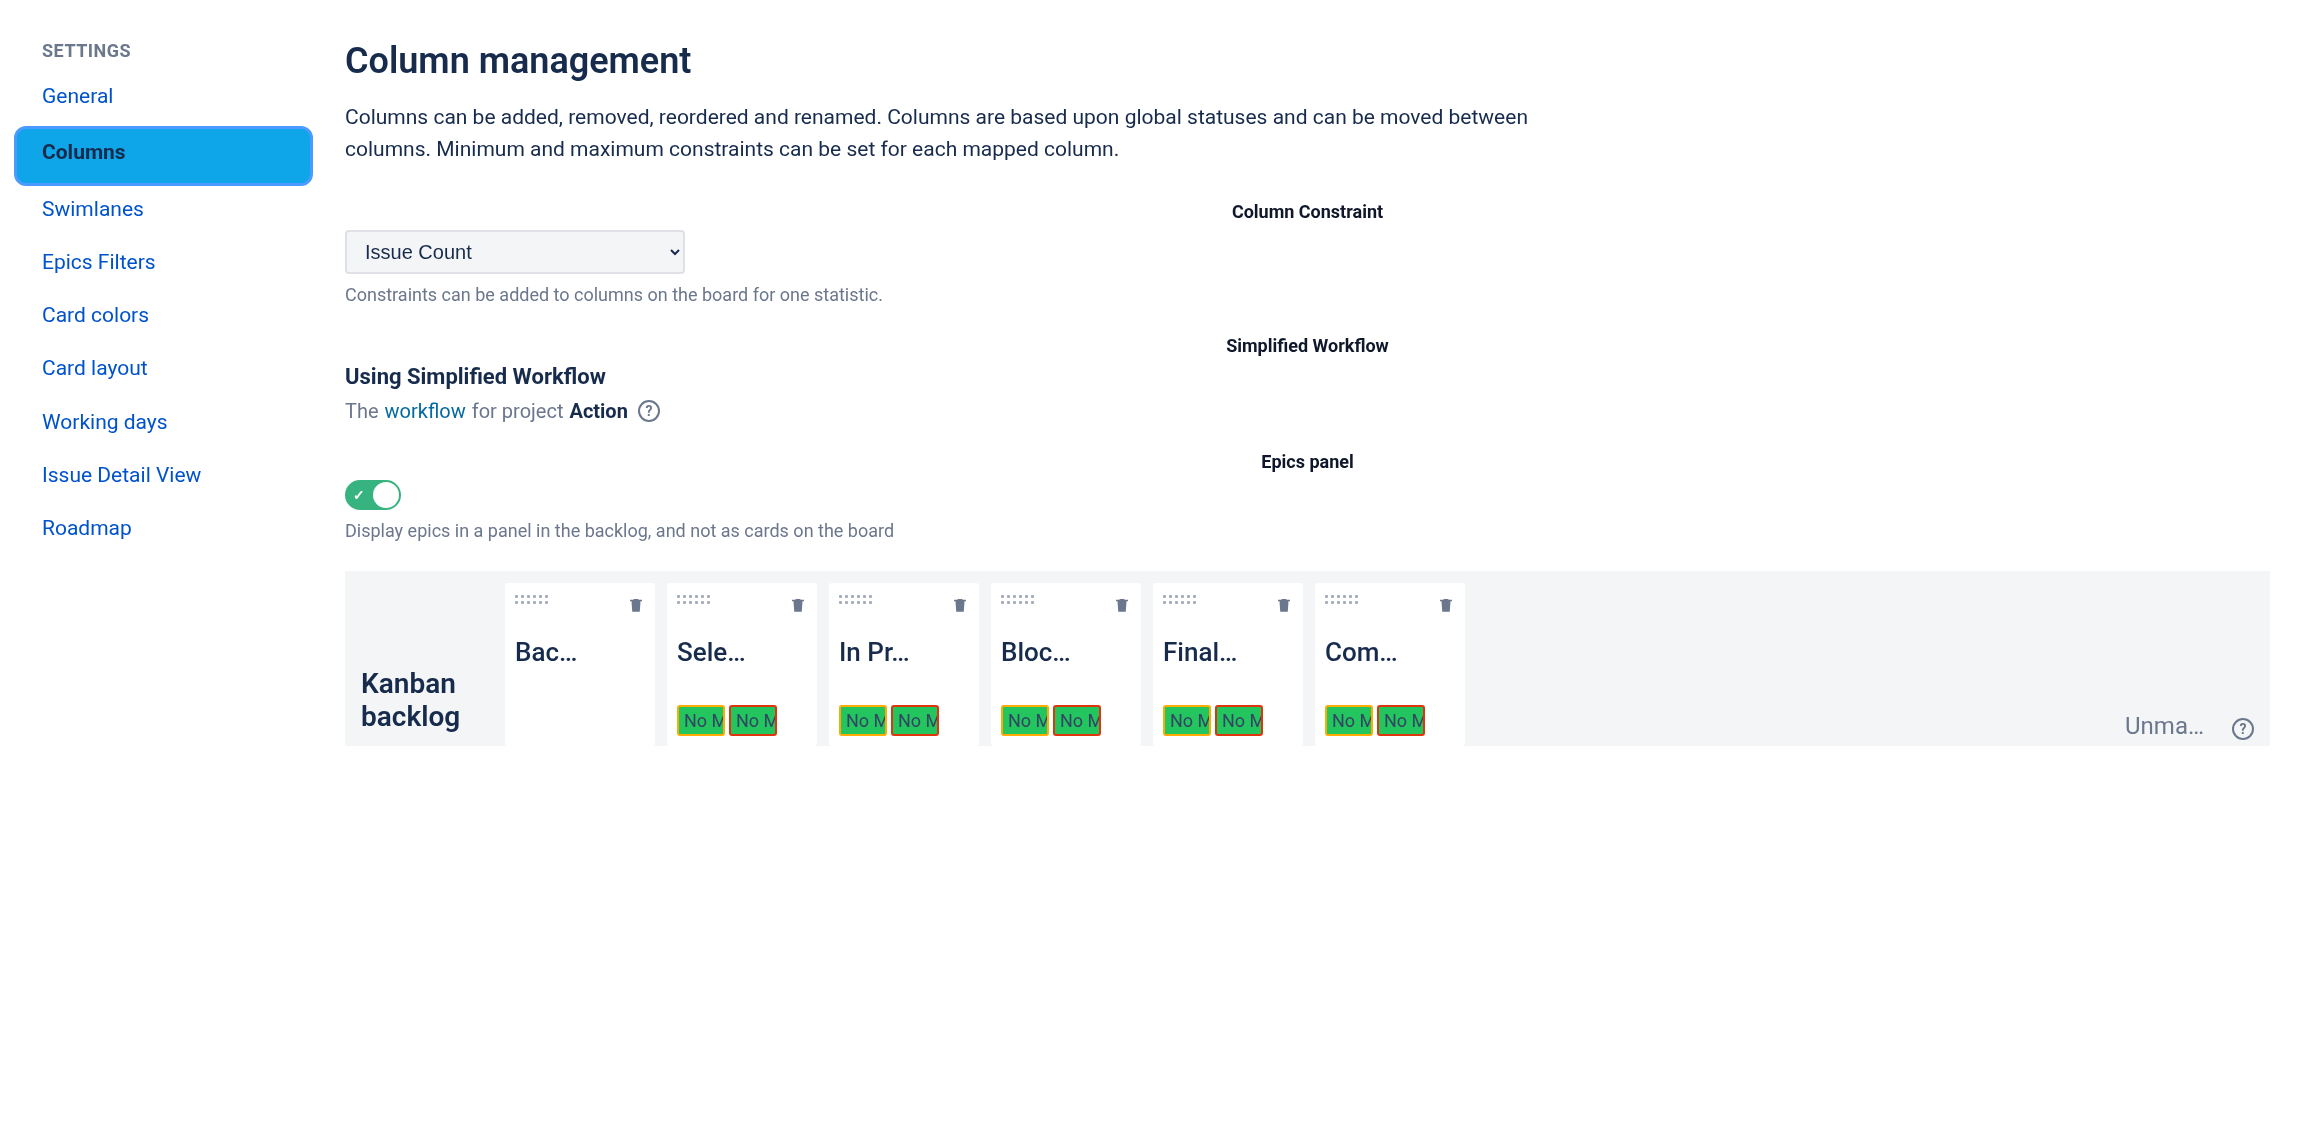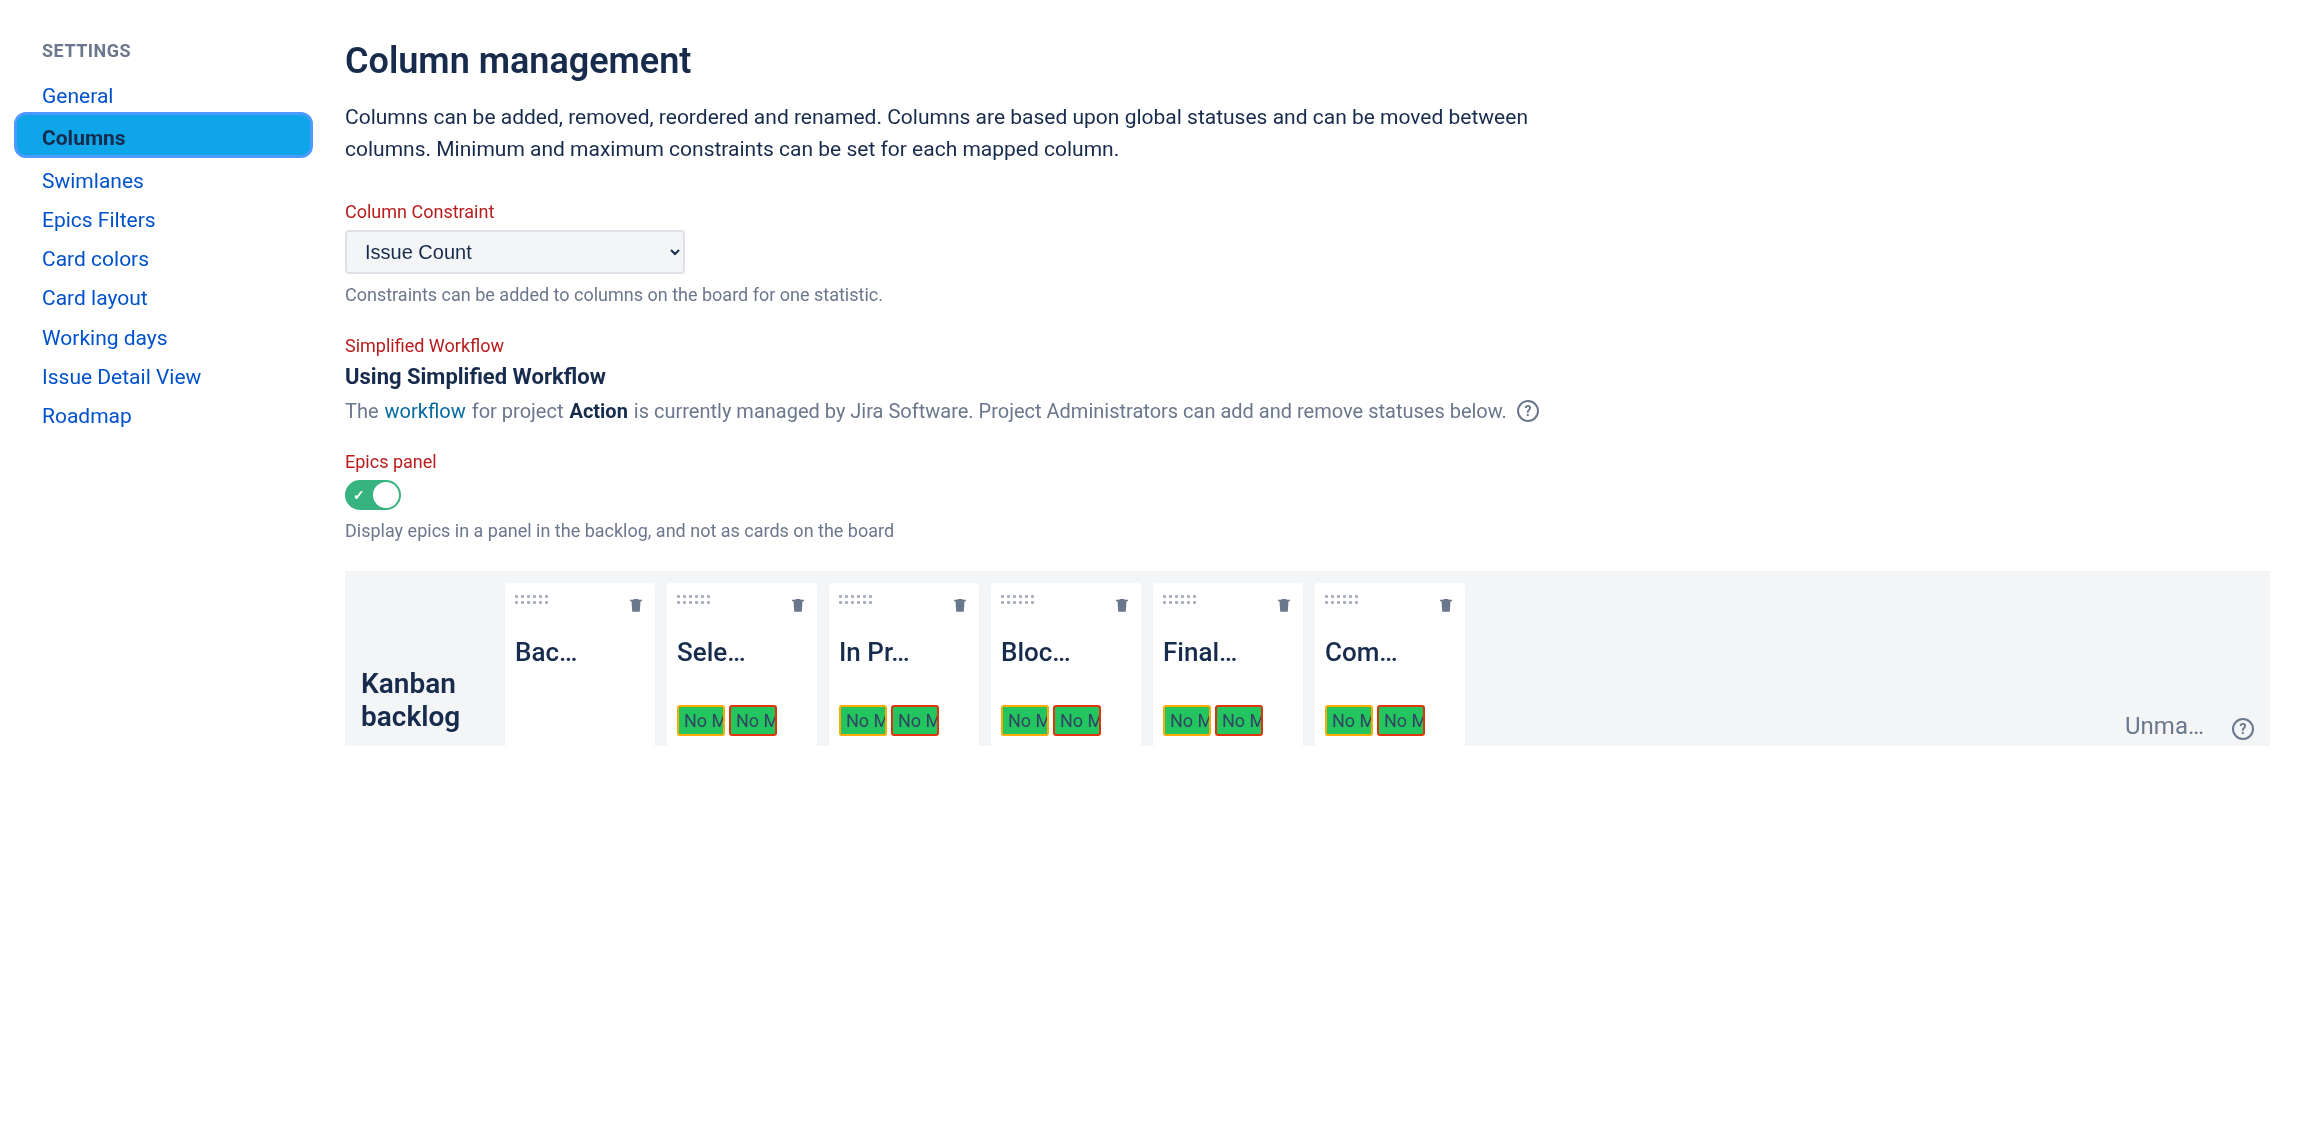--- a/index.html
+++ b/index.html
@@ -24,21 +24,21 @@
     }
     .sidebar-heading {
       font-size: 18px;
       font-weight: 700;
       color: #6B778C;
       letter-spacing: 0.5px;
       padding: 0 0 12px 42px;
     }
     .sidebar-item {
       display: block;
-      padding: 10px 24px 2px 42px;
+      padding: 10px 24px 16px 42px;
       font-size: 21px;
       color: #0052CC;
       text-decoration: none;
       cursor: pointer;
       line-height: 1.3;
     }
     .sidebar-item.active {
       background: #0ea5e9;
       color: #172B4D;
       font-weight: 700;
@@ -61,23 +61,24 @@
     }
     .page-desc {
       font-size: 21px;
       color: #172B4D;
       line-height: 1.5;
       margin-bottom: 36px;
       max-width: 1200px;
     }
     .section-label {
       font-size: 18px;
-      font-weight: 400;
-      color: #b91c1c;
+      font-weight: 700;
+      color: #0f172a;
       margin-bottom: 8px;
+      text-align: center;
     }
     .select-wrap {
       margin-bottom: 10px;
     }
     select.constraint-select {
       width: 340px;
       height: 44px;
       padding: 0 14px;
       font-size: 20px;
       background: #F4F5F7;
@@ -307,21 +308,20 @@
   </div>
   <div class="help-text">Constraints can be added to columns on the board for one statistic.</div>
 
   <div class="section-label">Simplified Workflow</div>
   <div class="subsection-title">Using Simplified Workflow</div>
   <div class="workflow-line">
     <span>The </span>
     <a href="#">workflow</a>
     <span> for project </span>
     <strong>Action</strong>
-    <span> is currently managed by Jira Software. Project Administrators can add and remove statuses below.</span>
     <span class="help-icon">?</span>
   </div>
 
   <div class="section-label">Epics panel</div>
   <div class="toggle">
     <span class="toggle-check">✓</span>
     <span class="toggle-knob"></span>
   </div>
   <div class="help-text">Display epics in a panel in the backlog, and not as cards on the board</div>
 

